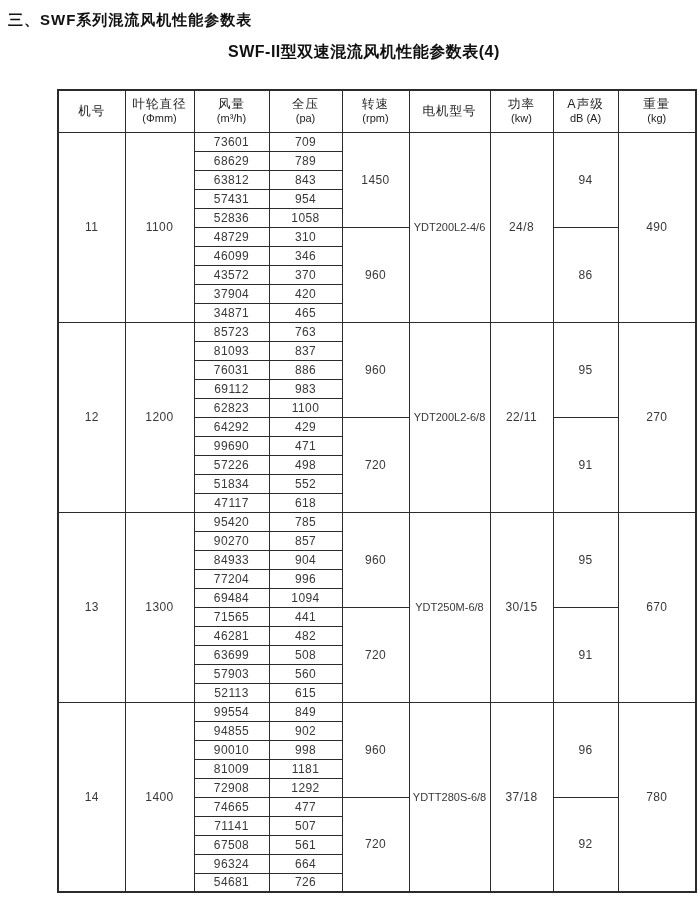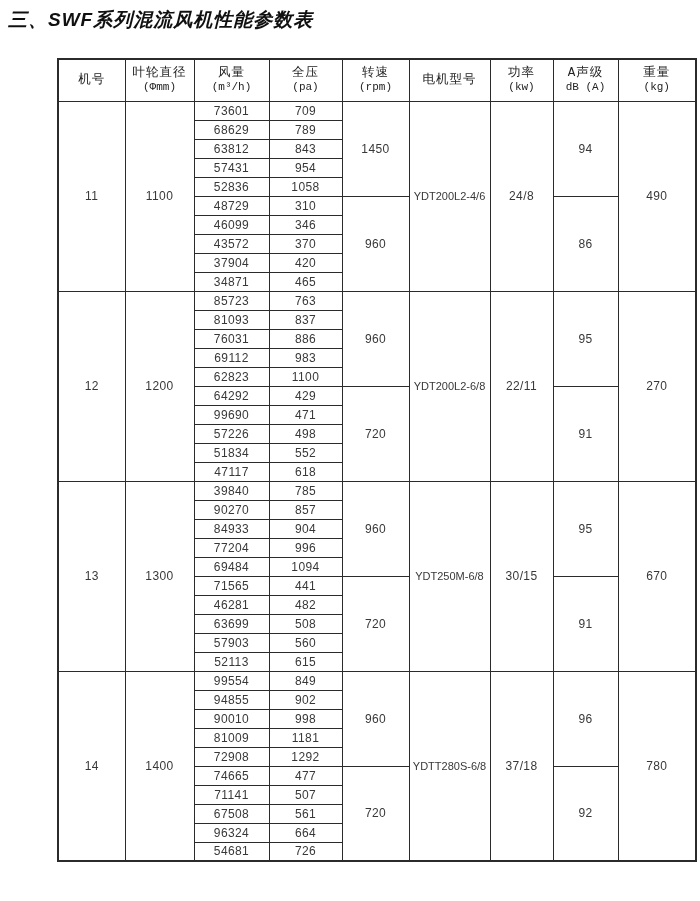--- a/index.html
+++ b/index.html
@@ -7,26 +7,25 @@
   .page {
     width: 700px;
     height: 901px;
     background: #ffffff;
     font-family: "Liberation Sans", "DejaVu Sans", sans-serif;
     color: #222;
     overflow: hidden;
   }
   .doc-title {
     padding: 9px 0 0 8px;
-    font-size: 19px;
+    font-size: 15px;
     line-height: 22px;
     font-weight: bold;
     letter-spacing: 1px;
     color: #101010;
-    font-style: italic;
   }
   .doc-subtitle {
     margin: 11px 0 0 228px;
     font-size: 16px;
     line-height: 20px;
     font-weight: 600;
     letter-spacing: 0.5px;
     color: #101010;
   }
   table.spec-table {
@@ -37,33 +36,34 @@
     border: 2px solid #2b2b2b;
   }
   .spec-table th, .spec-table td {
     border: 1px solid #2b2b2b;
     text-align: center;
     vertical-align: middle;
     padding: 0;
     overflow: hidden;
     white-space: nowrap;
   }
-  .spec-table thead tr { height: 42px; font-family: Liberation Mono, monospace; }
+  .spec-table thead tr { height: 42px; }
   .spec-table tbody tr { height: 19px; }
   .spec-table th { font-weight: normal; background: #fff; }
   .hline1 { display: block; font-size: 12.5px; line-height: 15px; color: #222; letter-spacing: 1px; }
   .hline2 { display: block; font-size: 11px;   line-height: 13px; color: #222; }
   .spec-table td { font-size: 12px; color: #383838; letter-spacing: 0.4px; }
   td.motor-cell { font-size: 11px; letter-spacing: 0; }
 </style>
 </head>
 <body>
 
 <div class="page">
   <div class="doc-title">三、SWF系列混流风机性能参数表</div>
+  <div class="doc-subtitle">SWF-II型双速混流风机性能参数表(4)</div>
 
   <table class="spec-table">
     <colgroup>
       <col style="width:67px">
         <col style="width:69px">
         <col style="width:75px">
       <col style="width:73px">
         <col style="width:67px">
         <col style="width:81px">
       <col style="width:63px">
@@ -203,21 +203,21 @@
           <td>51834</td>
           <td>552</td>
         </tr>
         <tr>
           <td>47117</td>
           <td>618</td>
         </tr>
         <tr>
           <td rowspan="10">13</td>
           <td rowspan="10">1300</td>
-          <td>39840</td>
+          <td>95420</td>
           <td>785</td>
           <td rowspan="5">960</td>
           <td rowspan="10" class="motor-cell">YDT250M-6/8</td>
           <td rowspan="10">30/15</td>
           <td rowspan="5">95</td>
           <td rowspan="10">670</td>
         </tr>
         <tr>
           <td>90270</td>
           <td>857</td>

